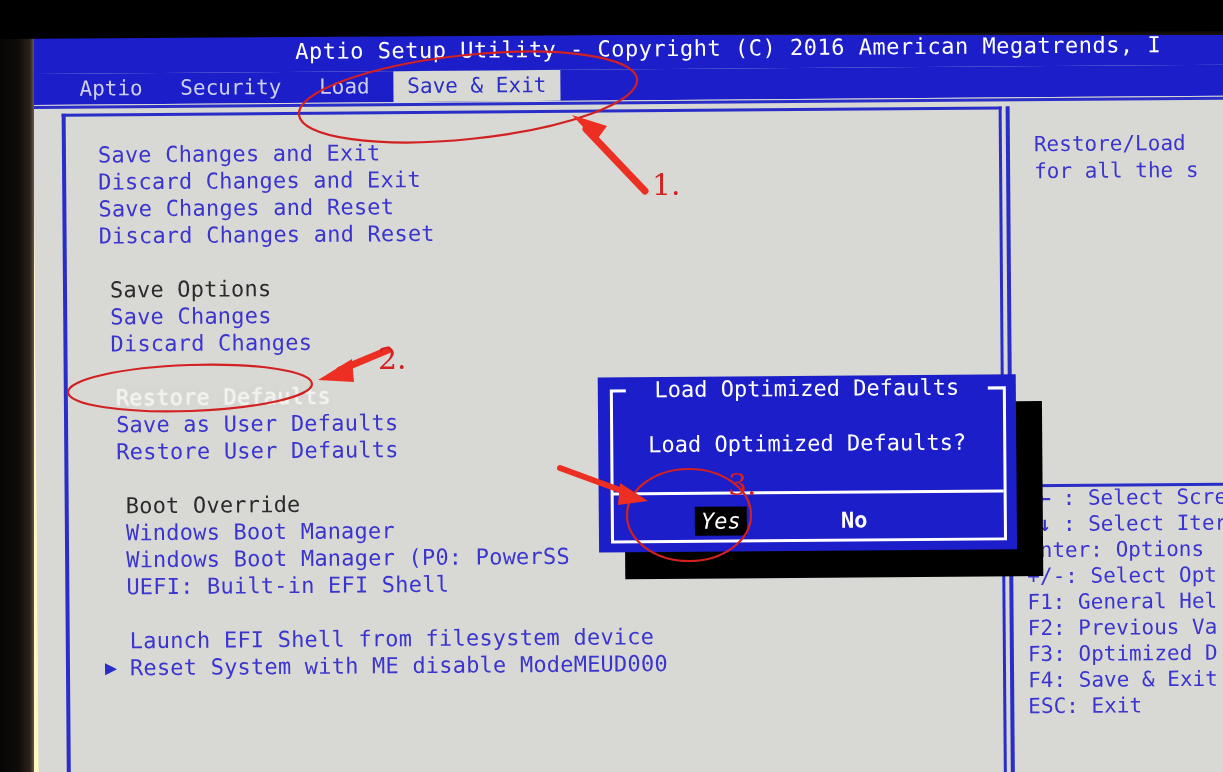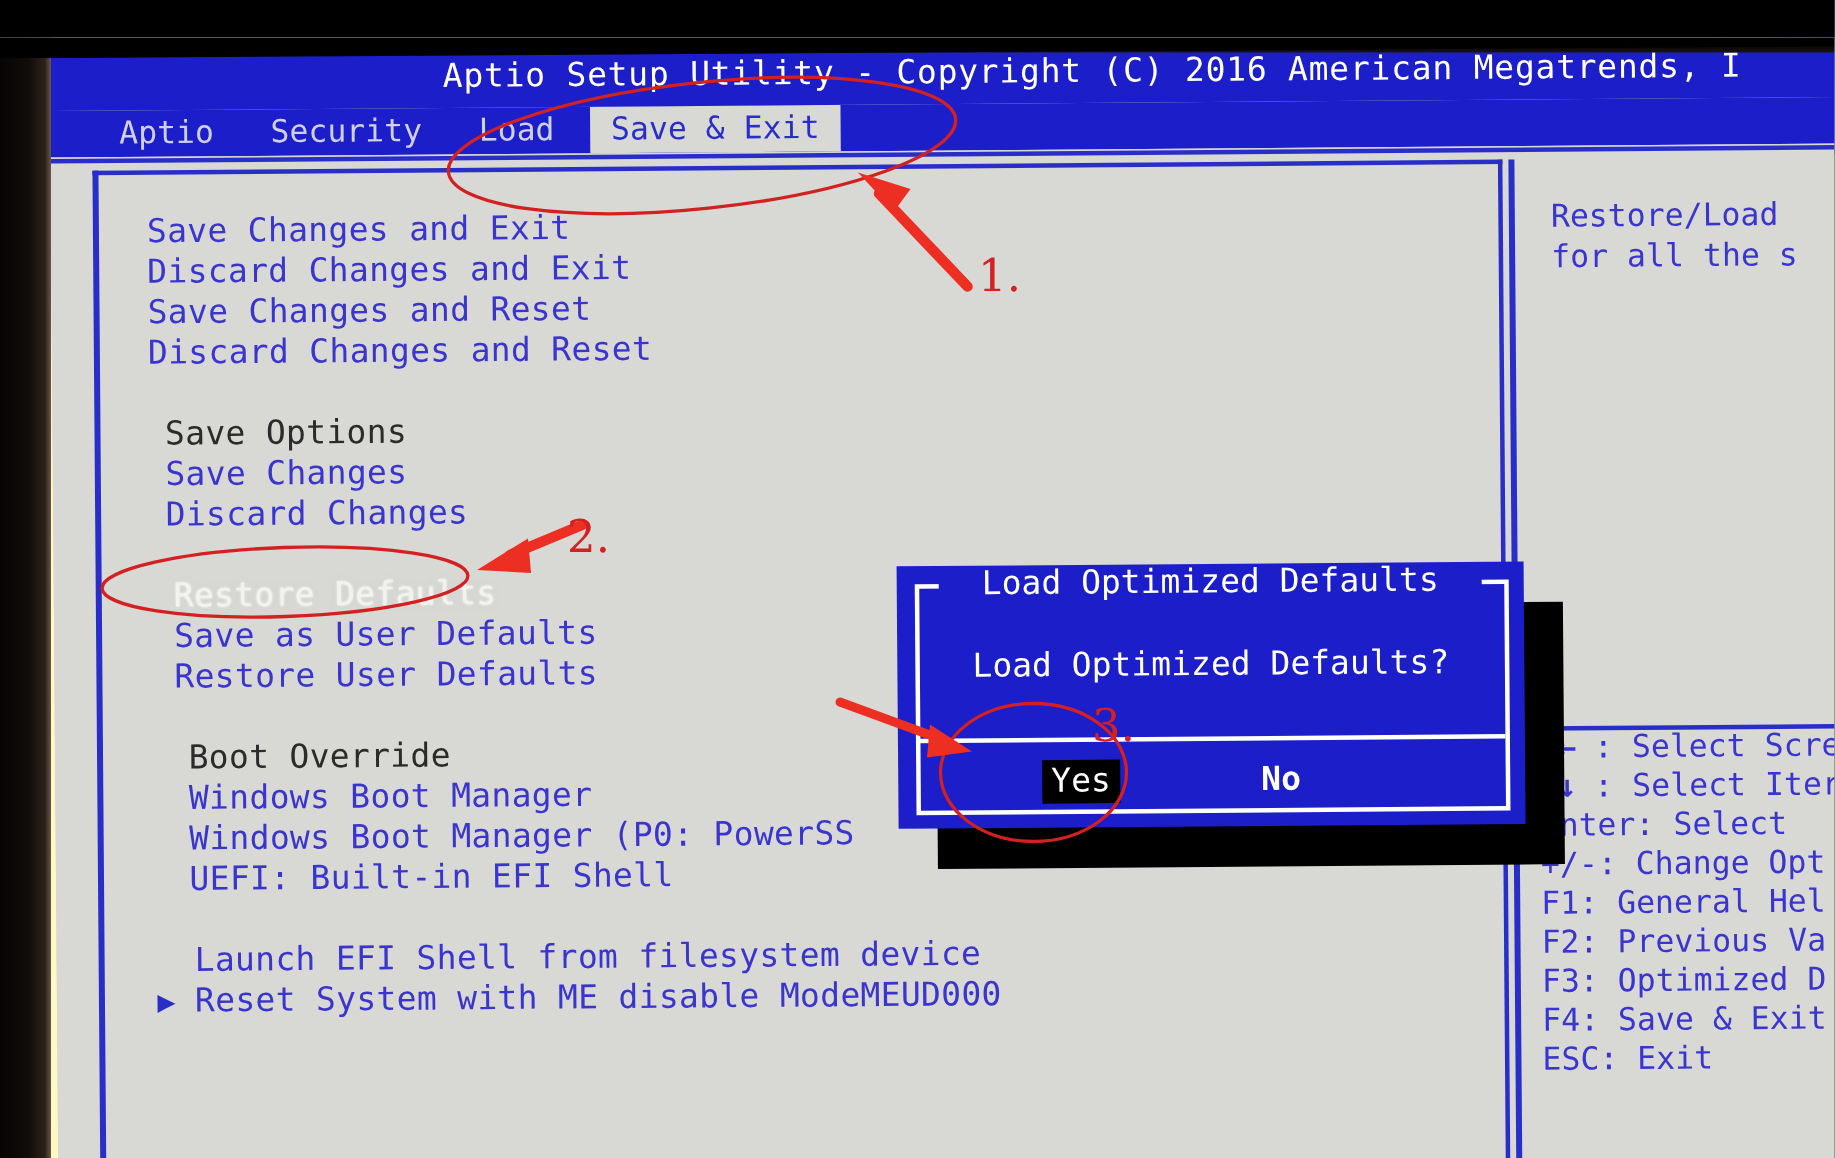--- a/index.html
+++ b/index.html
@@ -230,21 +230,21 @@
   }
   .dlg-btn {
     position: absolute;
     top: 130px;
     font-size: 22px;
     color: #ffffff;
     z-index: 3;
     padding: 2px 6px;
   }
   .dlg-btn.sel { background: #000000; }
-  #btn-yes { left: 96px; }
+  #btn-yes { left: 96px; font-style: italic; }
   #btn-no  { left: 236px; font-weight: bold; }
 
   
   #annot {
     position: absolute;
     left: 0; top: 0;
     width: 1223px; height: 772px;
     z-index: 60;
     pointer-events: none;
   }
@@ -313,25 +313,25 @@
         <div class="key-line" style="left:14px; top:380px;">
           <b>→←</b>
           <span>: </span><span>Select Scre</span>
         </div>
         <div class="key-line" style="left:14px; top:406px;">
           <b>↑↓</b>
           <span>: </span><span>Select Iter</span>
         </div>
         <div class="key-line" style="left:14px; top:432px;">
           <span>Enter: </span>
-          <span>Select</span>
+          <span>Options</span>
         </div>
         <div class="key-line" style="left:14px; top:458px;">
           <span>+/-: </span>
-          <span>Change Opt</span>
+          <span>Select Opt</span>
         </div>
         <div class="key-line" style="left:14px; top:484px;">
           <span>F1: </span>
           <span>General Hel</span>
         </div>
         <div class="key-line" style="left:14px; top:510px;">
           <span>F2: </span>
           <span>Previous Va</span>
         </div>
         <div class="key-line" style="left:14px; top:536px;">

